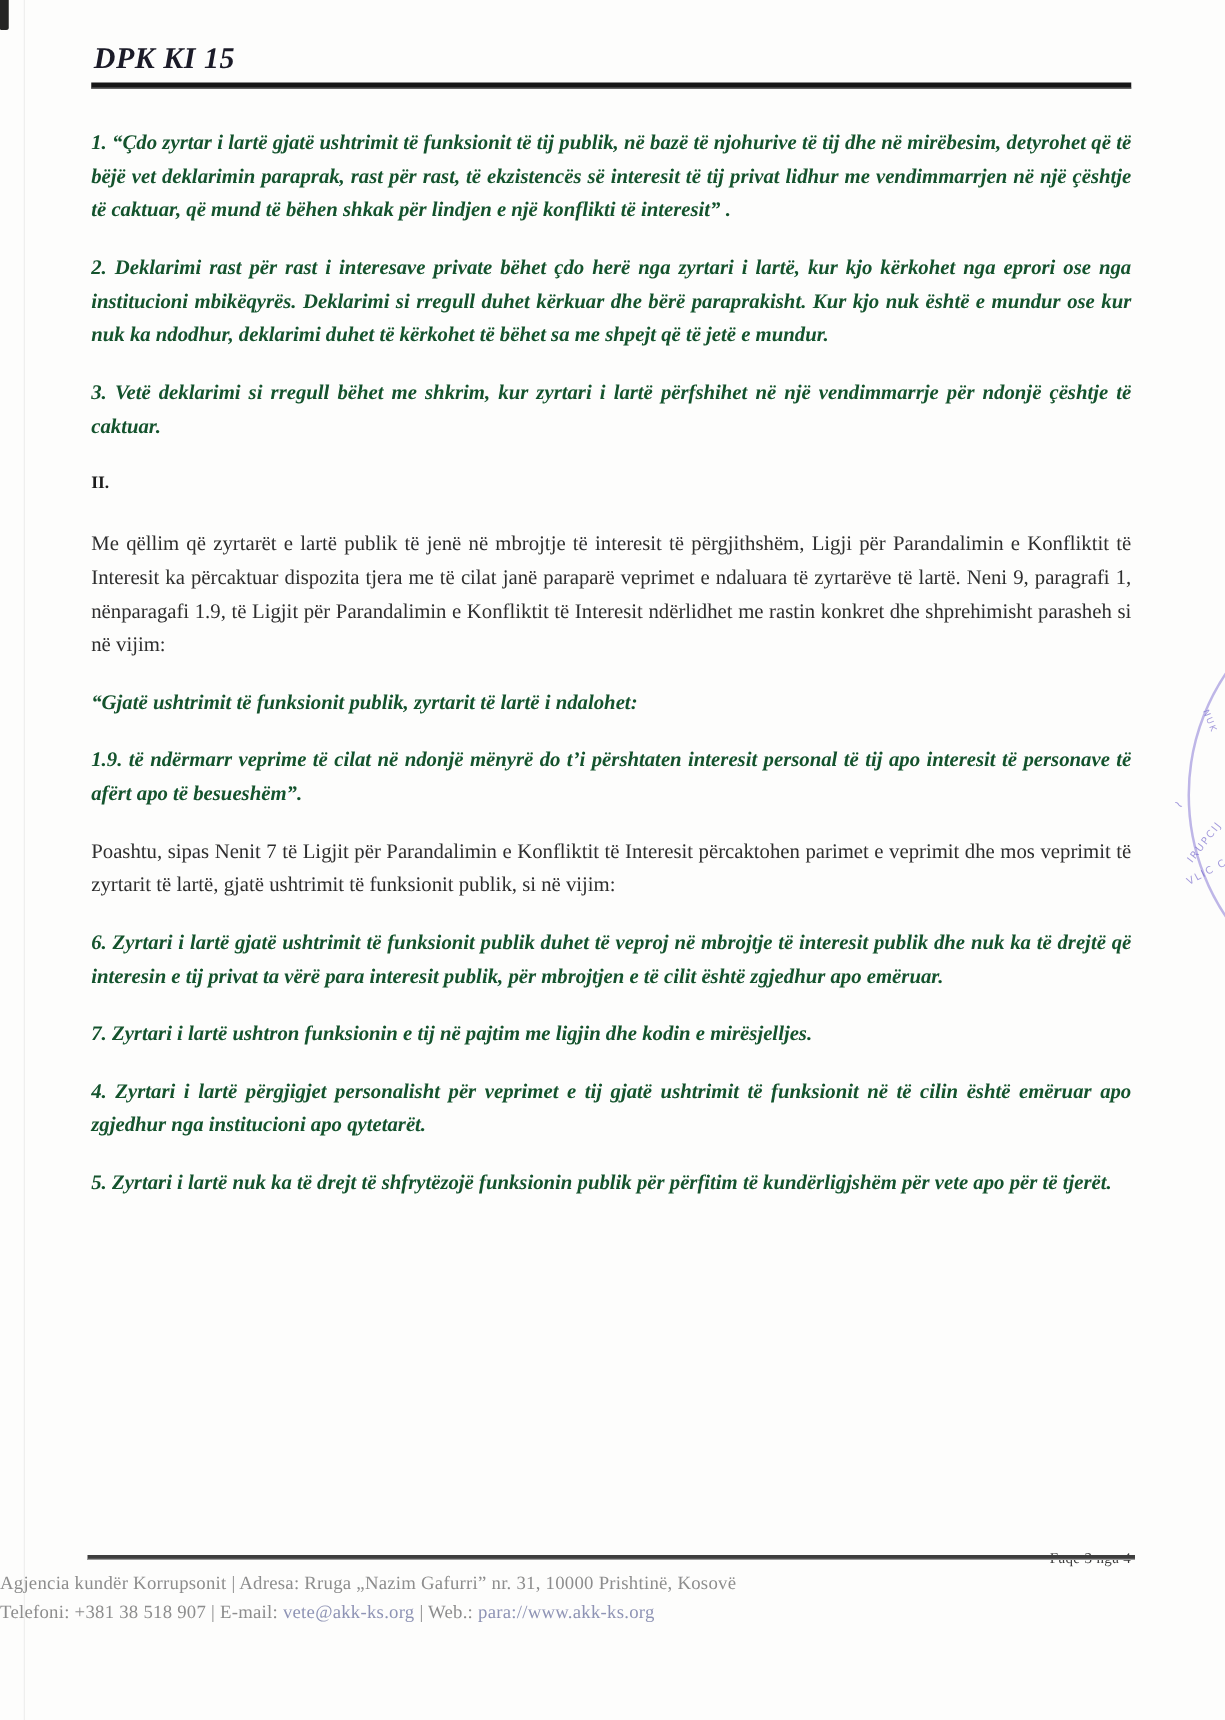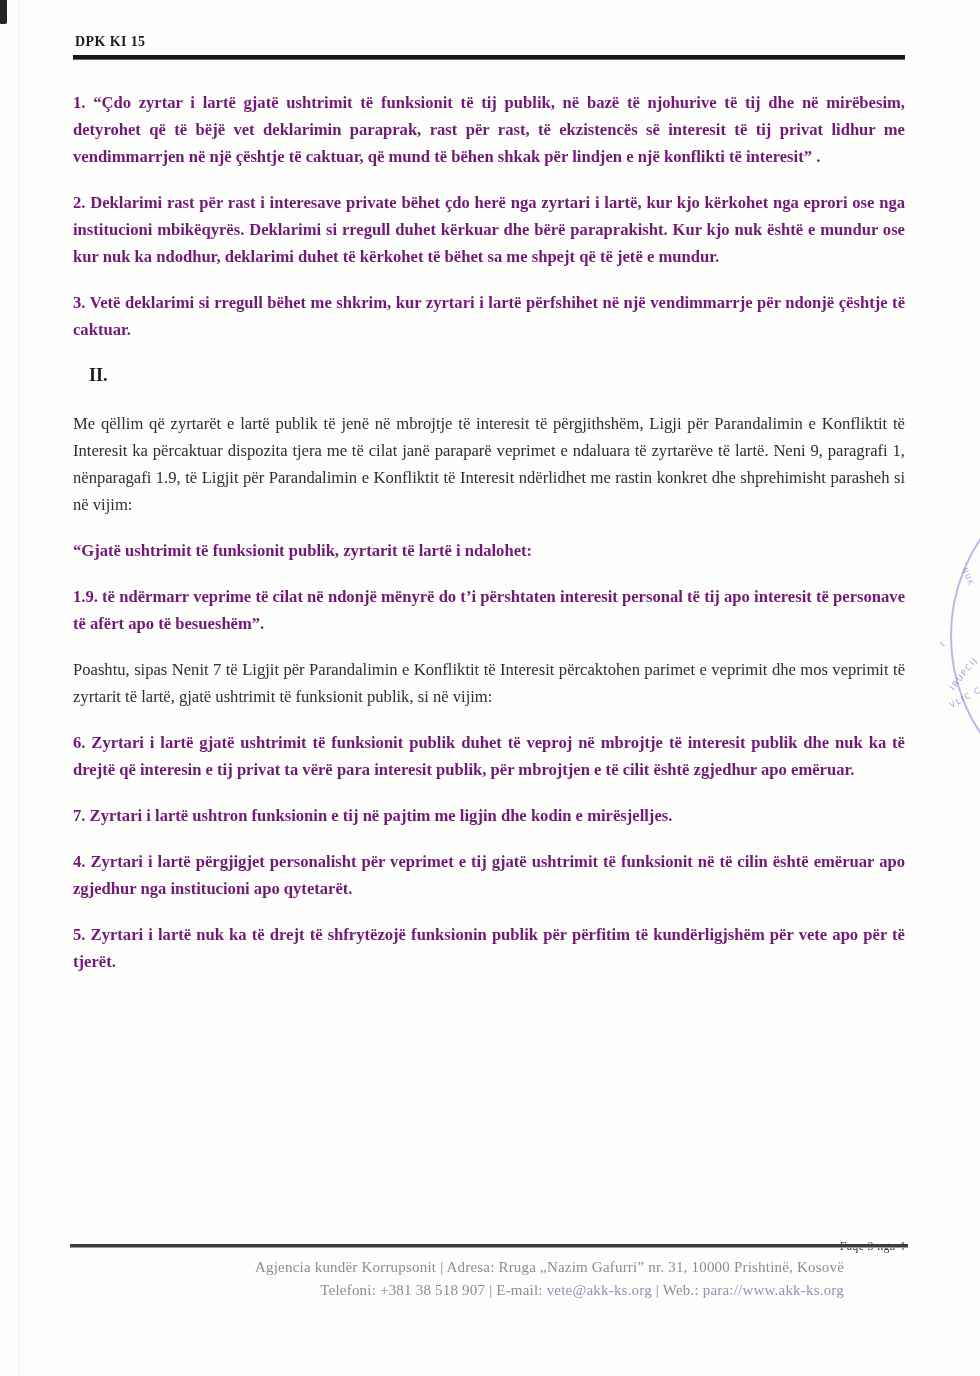--- a/index.html
+++ b/index.html
@@ -9,37 +9,38 @@
     font-family:"Liberation Serif","DejaVu Serif",serif;
     position:relative;
     overflow:hidden;
     color:#222;
   }
   .scan-line{position:absolute;left:19px;top:0;width:1px;height:1376px;background:#efefee;}
   .corner-mark{position:absolute;left:0;top:0;width:7px;height:24px;background:#242424;border-radius:0 0 2px 1px;}
 
   .content{position:absolute;left:73px;top:34px;width:832px;}
   .doc-code{
-    font-weight:700;font-size:14px;letter-spacing:.4px;color:#1b1b28;
+    font-weight:700;font-size:24px;letter-spacing:.4px;color:#1b1b28;
     margin:0 0 5px 2px;
+    font-style:italic;
   }
   .header-rule{height:4px;background:#161616;border-bottom:1px solid #6a6a6a;margin-bottom:29px;}
 
   .para{margin:0 0 19px;text-align:justify;font-size:16.6px;line-height:27px;}
-  .bold-italic{font-weight:700;color:#701a75;}
+  .bold-italic{font-weight:700;font-style:italic;color:#14532d;}
   .regular{font-weight:400;color:#2e2e2e;}
-  .section-heading{font-weight:700;font-style:normal;font-size:18px;color:#1d1d1d;margin:6px 16px 21px;}
+  .section-heading{font-weight:700;font-style:normal;font-size:14px;color:#1d1d1d;margin:6px 0 21px;}
 
   .page-indicator{
     position:absolute;right:75px;top:1212px;
     font-size:12px;color:#3a3a3a;letter-spacing:.3px;margin-top:27px;
   }
   .footer-rule{position:absolute;left:70px;top:1244px;width:838px;height:3px;background:#3d3d3d;border-bottom:1px solid #9a9a9a;}
   .footer{
-    position:absolute;left:0;top:1256px;width:844px;text-align:right;
+    position:absolute;left:0;top:1256px;width:844px;text-align:left;
     color:#8d8d8d;font-size:15px;line-height:22.5px;letter-spacing:.2px;
   }
   .footer .link{color:#8f94b5;}
 
   
   .stamp{position:absolute;top:525px;right:0;width:60px;height:215px;overflow:hidden;}
   .stamp-ring{
     position:absolute;left:30px;top:-64px;width:346px;height:346px;border-radius:50%;
     border:2.5px solid rgba(122,105,210,0.48);
   }

